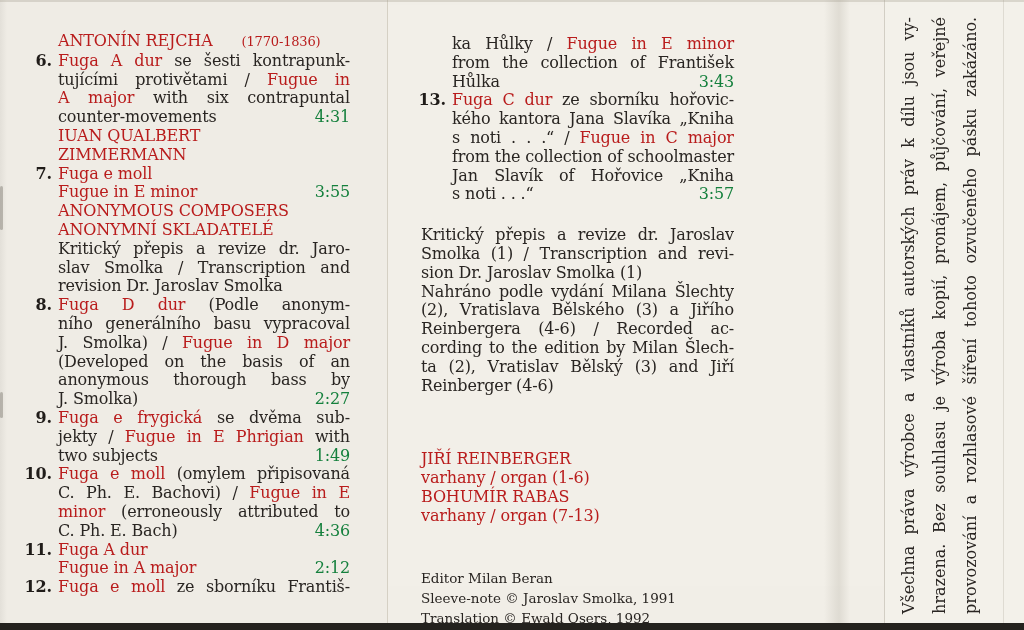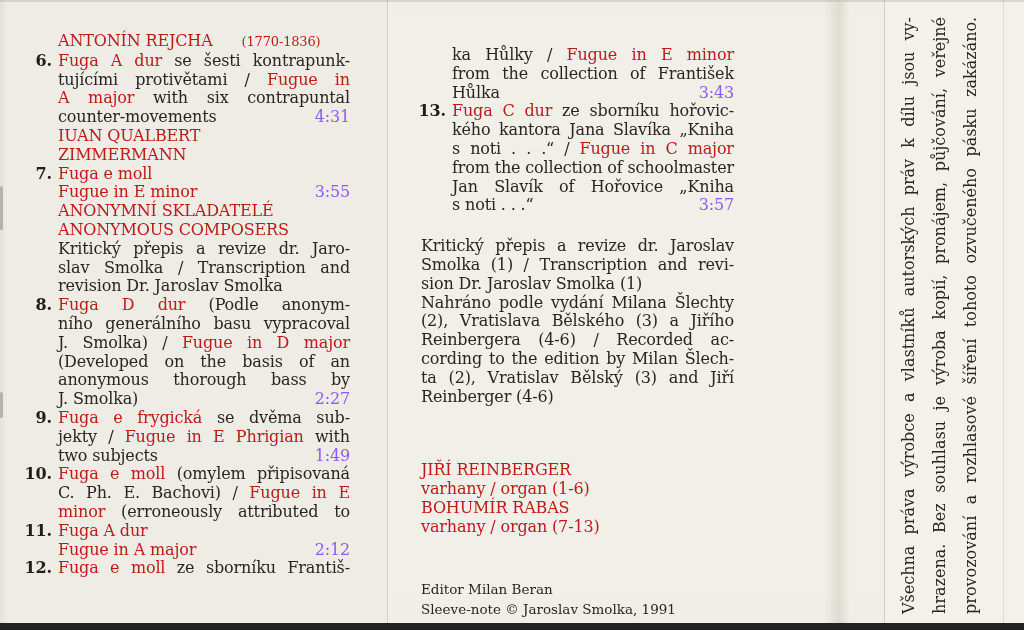--- a/index.html
+++ b/index.html
@@ -10,21 +10,21 @@
     color:#292522;
     -webkit-font-smoothing:antialiased;
   }
   
   #panel-left{
     position:absolute;left:0;top:0;width:387px;height:623px;
     background:#efece5;box-sizing:border-box;padding:32px 0 0 58px;
   }
   #panel-left .content{width:292px;}
   #panel-mid{
-    position:absolute;left:387px;top:16px;width:497px;height:581px;
+    position:absolute;left:387px;top:5px;width:497px;height:581px;
     background:#f2efe8;box-sizing:border-box;padding:30px 0 0 34px;
   }
   #panel-mid .content{width:313px;}
   #spine{
     position:absolute;left:884px;top:0;width:140px;height:623px;
     background:#f3f1ea;
   }
   
   .content{font-size:16px;line-height:18.8px;letter-spacing:-0.15px;}
   .block{position:relative;}
@@ -32,21 +32,21 @@
   .just{display:flex;justify-content:space-between;}
   .timed{display:flex;justify-content:space-between;}
   .b{font-weight:normal;color:#b91c1c;}
   .sm{font-size:13px;margin-left:24px;}
   .num{
     position:absolute;left:-34px;width:28px;text-align:right;
     font-weight:bold;color:#201c19;
   }
   #panel-mid .track{margin-left:31px;}
   .credits{font-size:13.5px;line-height:20px;letter-spacing:0;}
-  .time{font-weight:normal;color:#8b5cf6;}
+  .time{font-weight:normal;color:#15803d;}
   
   #spine-text{
     position:absolute;left:893px;top:614px;width:597px;height:100px;
     transform:rotate(-90deg);transform-origin:0 0;
     font-size:16px;line-height:31px;color:#292522;
   }
   #spine-text .spine-line{
     text-align:justify;text-align-last:justify;white-space:nowrap;
   }
   
@@ -112,22 +112,22 @@
         </div>
         <div class="block track">
           <span class="num">7.</span>
           <div class="line"><span><span class="b">Fuga e moll</span></span></div>
           <div class="line timed">
             <span><span class="b">Fugue in E minor</span></span>
             <span class="time">3:55</span>
           </div>
         </div>
         <div class="block header">
+          <div class="line"><span><span class="b">ANONYMOUS COMPOSERS</span></span></div>
           <div class="line"><span><span class="b">ANONYMNÍ SKLADATELÉ</span></span></div>
-          <div class="line"><span><span class="b">ANONYMOUS COMPOSERS</span></span></div>
         </div>
         <div class="block note">
           <div class="line just">
             <span>Kritický</span>
             <span>přepis</span>
             <span>a</span>
             <span>revize</span>
             <span>dr.</span>
             <span>Jaro-</span>
           </div>
@@ -224,20 +224,24 @@
             <span>/</span>
             <span class="b">Fugue</span>
             <span class="b">in</span>
             <span class="b">E</span>
           </div>
           <div class="line just">
             <span class="b">minor</span>
             <span>(erroneously</span>
             <span>attributed</span>
             <span>to</span>
+          </div>
+          <div class="line timed">
+            <span><span>C. Ph. E. Bach)</span></span>
+            <span class="time">4:36</span>
           </div>
         </div>
         <div class="block track">
           <span class="num">11.</span>
           <div class="line"><span><span class="b">Fuga A dur</span></span></div>
           <div class="line timed">
             <span><span class="b">Fugue in A major</span></span>
             <span class="time">2:12</span>
           </div>
         </div>

